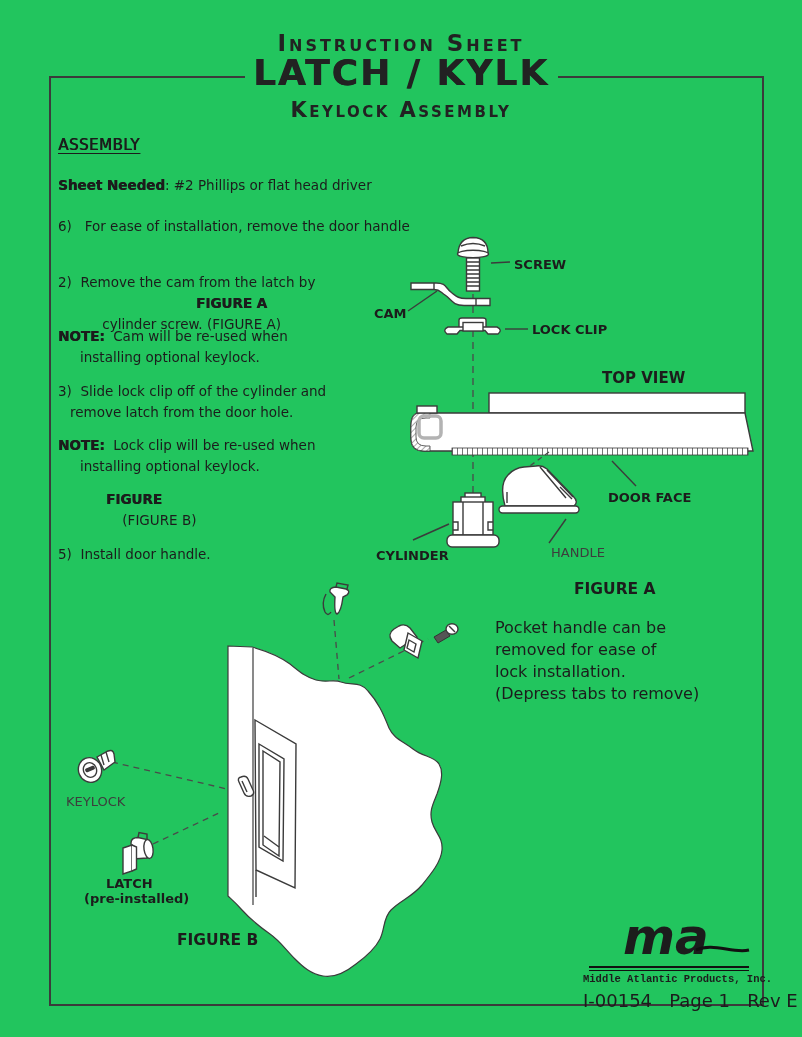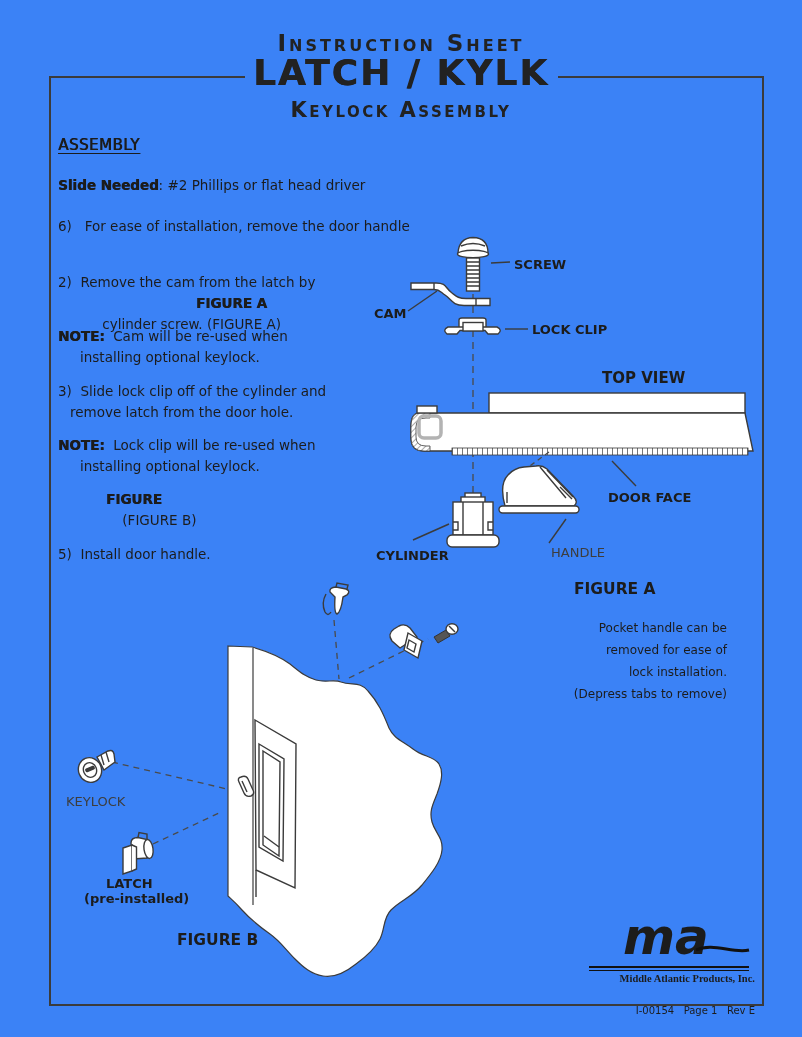--- a/index.html
+++ b/index.html
@@ -1,17 +1,17 @@
 <!DOCTYPE html>
 <html><head>
 <meta charset="utf-8">
 <style>
   html,body{margin:0;padding:0;background:#fff}
   body{width:802px;height:1037px;font-family:"DejaVu Sans",sans-serif;color:#1c1c1c}
-  .page{position:relative;width:802px;height:1037px;background:#3b82f6;overflow:hidden}
+  .page{position:relative;width:802px;height:1037px;background:#22c55e;overflow:hidden}
 
   
   .b{position:absolute;background:#3b3b3b}
   .hseg{height:2px}
   .vseg{width:2px}
 
   
   .title{position:absolute;left:0;width:802px;text-align:center;font-weight:700;color:#222}
   .t1{top:30px;font-size:23px;font-variant:small-caps;letter-spacing:3px}
   .t2{top:52px;font-size:36px;letter-spacing:2px;text-shadow:.6px 0 currentColor}
@@ -31,29 +31,29 @@
   svg text{font-family:"DejaVu Sans",sans-serif;fill:#1c1c1c}
   .lbl{font-size:13px;font-weight:700}
   .lbl-light{font-size:13px;font-weight:400;fill:#3d3d3d}
   .cap{font-size:15.5px;font-weight:700}
   .big{font-size:15px;font-weight:700}
   .sk{fill:none;stroke:#3b3b3b;stroke-width:1.4}
   .skw{fill:#fff;stroke:#3b3b3b;stroke-width:1.4}
   .dash{fill:none;stroke:#4a4a4a;stroke-width:1.3;stroke-dasharray:7 5}
 
   
-  .pocket-note{position:absolute;left:495px;top:617px;width:232px;text-align:right;font-size:12px}
+  .pocket-note{position:absolute;left:495px;top:617px;width:232px;text-align:left;font-size:16px}
   .pocket-note div{height:22px;line-height:22px}
 
   
   .footer{position:absolute;left:583px;top:912px;width:172px;text-align:right}
   .rule{height:2px;background:#111;margin:0 6px}
   .rule2{height:1px;background:#111;margin:2px 6px 0 6px}
-  .company{font-family:Liberation Serif, serif;font-weight:700;font-size:10.5px;margin-top:2px;white-space:pre}
-  .docline{font-size:10px;margin-top:21px;white-space:pre}
+  .company{font-family:Liberation Mono, monospace;font-weight:700;font-size:10.5px;margin-top:2px;white-space:pre}
+  .docline{font-size:18px;margin-top:5px;white-space:pre}
 </style>
 </head>
 <body>
 
 <div class="page">
 
   <div class="b hseg" style="left:49px;top:76px;width:196px"></div>
   <div class="b hseg" style="left:558px;top:76px;width:206px"></div>
   <div class="b vseg" style="left:49px;top:76px;height:930px"></div>
   <div class="b vseg" style="left:762px;top:76px;height:930px"></div>
@@ -63,21 +63,21 @@
   <div class="title t3">Keylock Assembly</div>
   <div class="title t2">LATCH / KYLK</div>
 
   <div class="col">
 
     <div class="blk" style="top:136px">
       <span class="heading">ASSEMBLY</span>
     </div>
 
     <div class="blk" style="top:175px">
-      <span class="line"><span class="bold">Slide Needed</span><span>: #2 Phillips or flat head driver</span></span>
+      <span class="line"><span class="bold">Sheet Needed</span><span>: #2 Phillips or flat head driver</span></span>
     </div>
 
     <div class="blk" style="top:216px">
       <div class="line">6)   For ease of installation, remove the door handle</div>
     </div>
 
     <div class="blk" style="top:272px">
       <div class="line">2)  Remove the cam from the latch by</div>
       <div class="line rel" style="padding-left:10px">
         <span>cylinder screw. (FIGURE A)</span>

